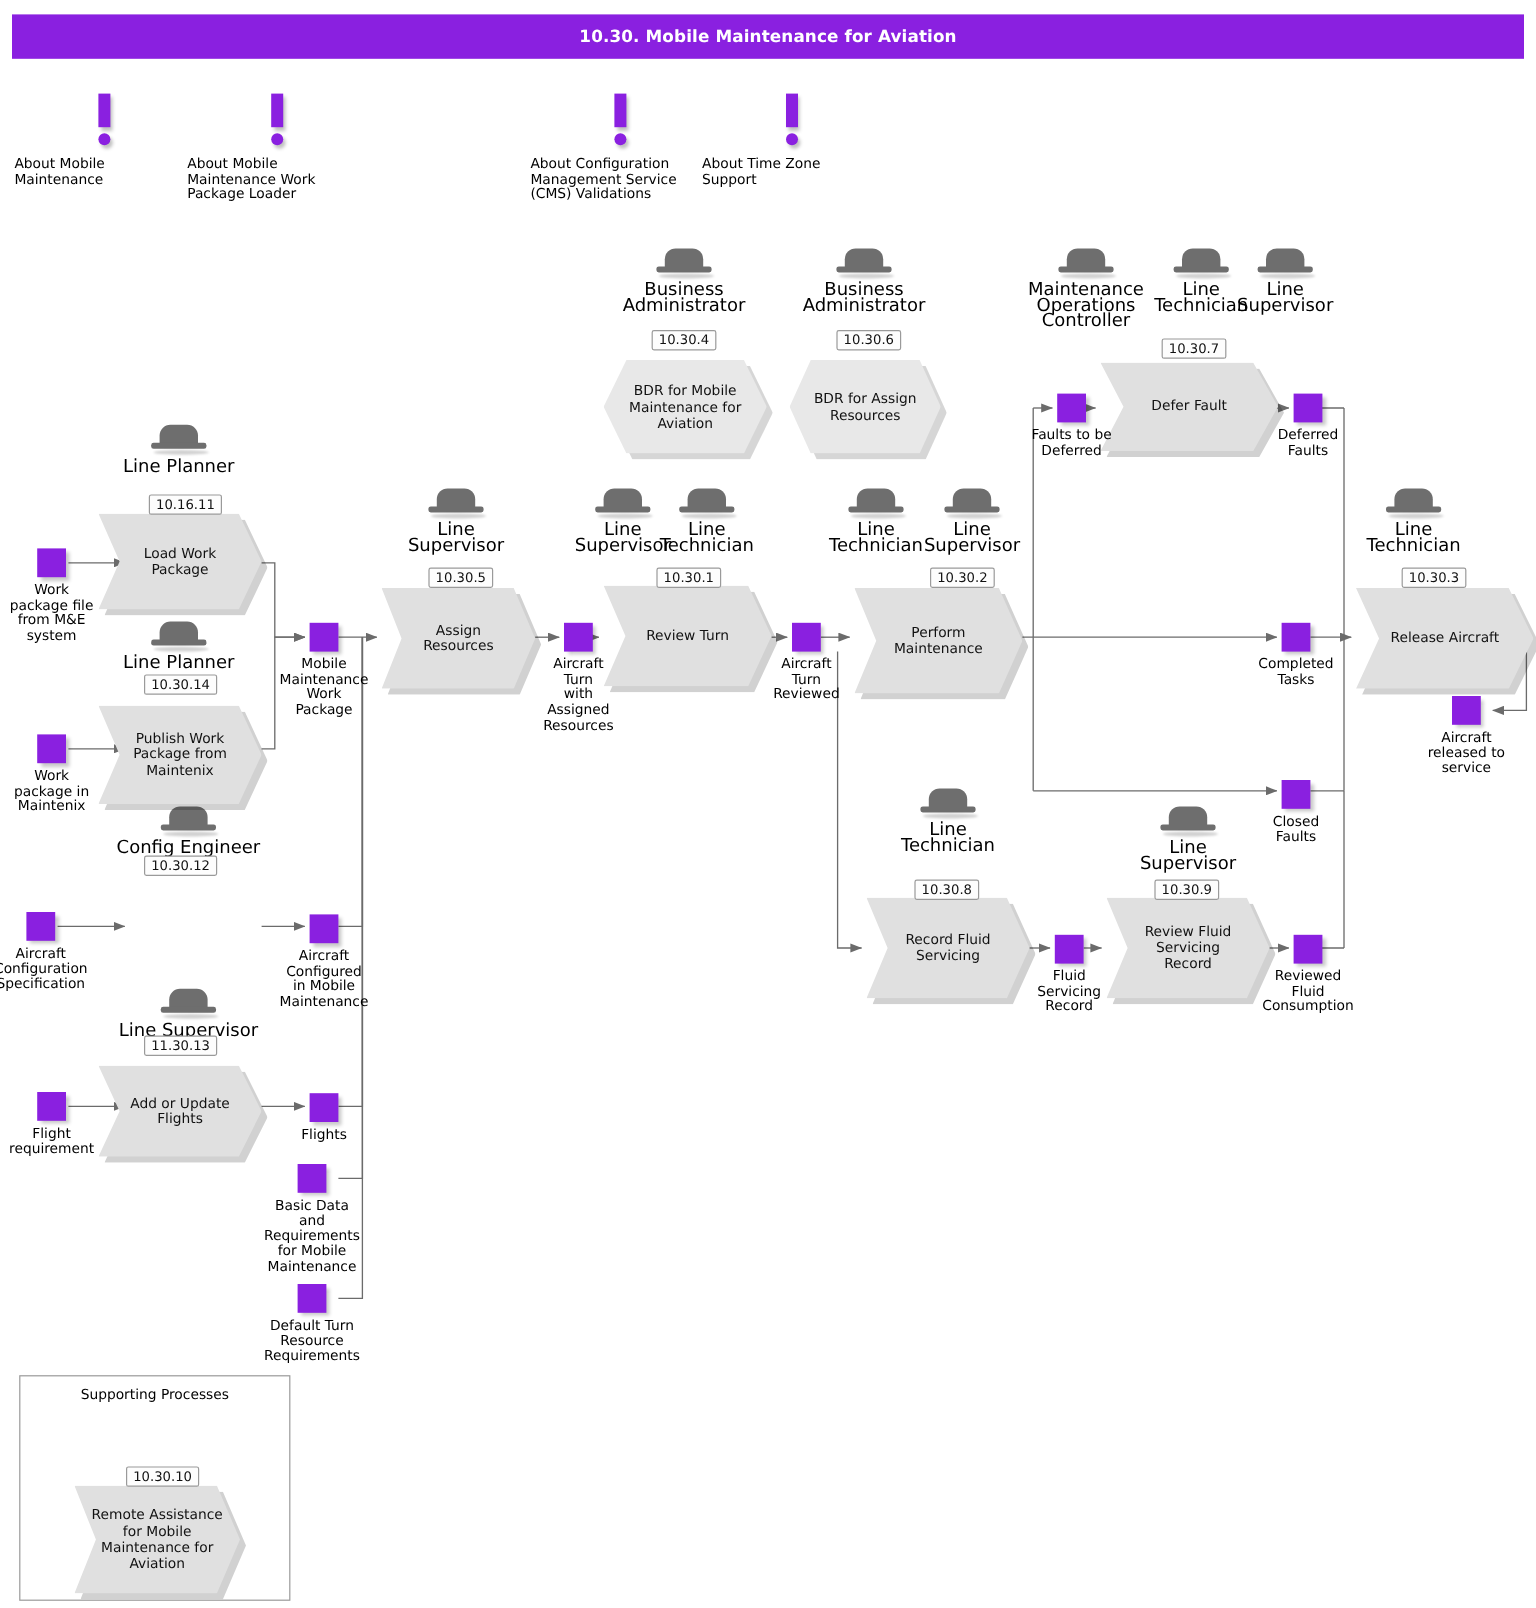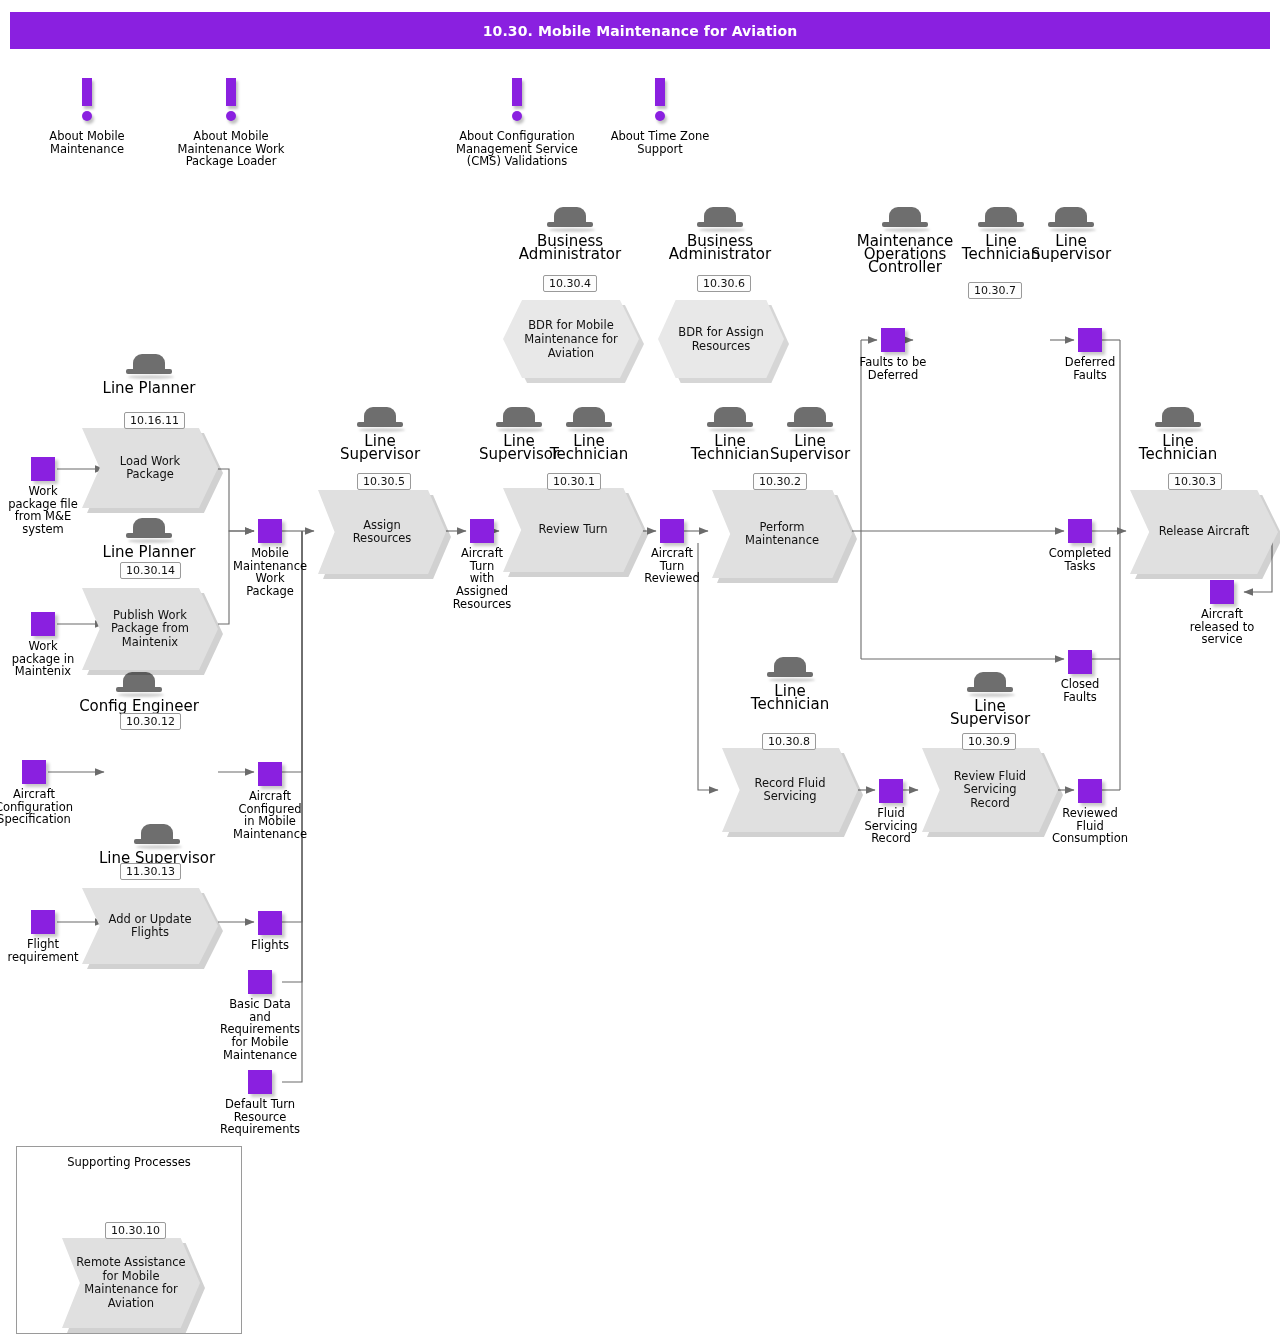--- a/index.html
+++ b/index.html
@@ -20,21 +20,21 @@
     position:absolute;left:0;top:0;width:100%;height:37px;
     display:flex;align-items:center;justify-content:center;
     color:#ffffff;font-size:14px;font-weight:bold;
     font-family:"DejaVu Sans", sans-serif;letter-spacing:.1px;
   }
 
   
   #wires{position:absolute;left:0;top:0;width:1280px;height:1340px;pointer-events:none;}
 
   
-  .note{position:absolute;width:150px;text-align:center;}
+  .note{position:absolute;width:150px;text-align:left;}
   .note .bang{
     position:relative;height:50px;width:100%;
   }
   .note .bang i{
     position:absolute;left:50%;margin-left:-5px;top:0;
     width:10px;height:28px;background:#8A20E0;display:block;
     box-shadow:2px 3px 3px rgba(0,0,0,.25);
   }
   .note .bang u{
     position:absolute;left:50%;margin-left:-5px;top:33px;
@@ -340,21 +340,21 @@
     <div class="rlbl">Line<br>Supervisor</div>
   </div>
   <div class="role" style="left:1118px;top:405px">
     <div class="hat">
         <div class="crown"></div>
         <div class="brim"></div>
         <div class="sh"></div>
       </div>
     <div class="rlbl">Line<br>Technician</div>
   </div>
-  <div class="role" style="left:79px;top:670px">
+  <div class="role" style="left:97px;top:670px">
     <div class="hat">
         <div class="crown"></div>
         <div class="brim"></div>
         <div class="sh"></div>
       </div>
     <div class="rlbl">Config Engineer</div>
   </div>
   <div class="role" style="left:730px;top:655px">
     <div class="hat">
         <div class="crown"></div>
@@ -407,20 +407,25 @@
   </div>
   <div class="idbadge" style="left:543px;top:275px">10.30.4</div>
 
   <div class="hex" style="left:658px;top:300px;width:126px;height:78px">
     <div class="shadow"></div>
     <div class="shape"></div>
     <div class="ptxt">BDR for Assign<br>Resources</div>
   </div>
   <div class="idbadge" style="left:697px;top:275px">10.30.6</div>
 
+  <div class="proc" style="left:917px;top:302px;width:148px;height:74px">
+    <div class="shadow"></div>
+    <div class="shape"></div>
+    <div class="ptxt">Defer Fault</div>
+  </div>
   <div class="idbadge" style="left:968px;top:282px">10.30.7</div>
 
   <div class="proc" style="left:82px;top:428px;width:136px;height:80px">
     <div class="shadow"></div>
     <div class="shape"></div>
     <div class="ptxt">Load Work<br>Package</div>
   </div>
   <div class="idbadge" style="left:124px;top:412px">10.16.11</div>
 
   <div class="proc" style="left:318px;top:490px;width:128px;height:84px">
@@ -435,21 +440,21 @@
     <div class="shape"></div>
     <div class="ptxt">Review Turn</div>
   </div>
   <div class="idbadge" style="left:547px;top:473px">10.30.1</div>
 
   <div class="proc" style="left:712px;top:490px;width:140px;height:88px">
     <div class="shadow"></div>
     <div class="shape"></div>
     <div class="ptxt">Perform<br>Maintenance</div>
   </div>
-  <div class="idbadge" style="left:753px;top:473px">10.30.2</div>
+  <div class="idbadge" style="left:775px;top:473px">10.30.2</div>
 
   <div class="proc" style="left:1130px;top:490px;width:148px;height:84px">
     <div class="shadow"></div>
     <div class="shape"></div>
     <div class="ptxt">Release Aircraft</div>
   </div>
   <div class="idbadge" style="left:1168px;top:473px">10.30.3</div>
 
   <div class="proc" style="left:82px;top:588px;width:136px;height:82px">
     <div class="shadow"></div>

